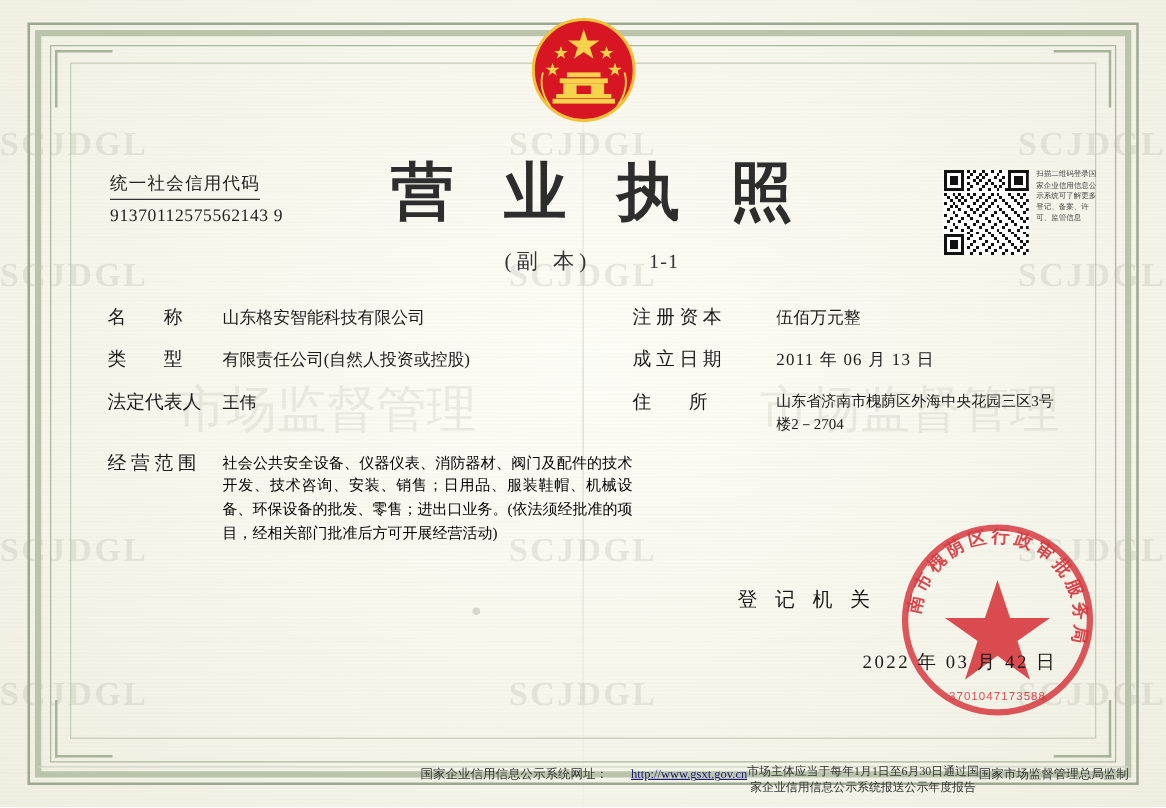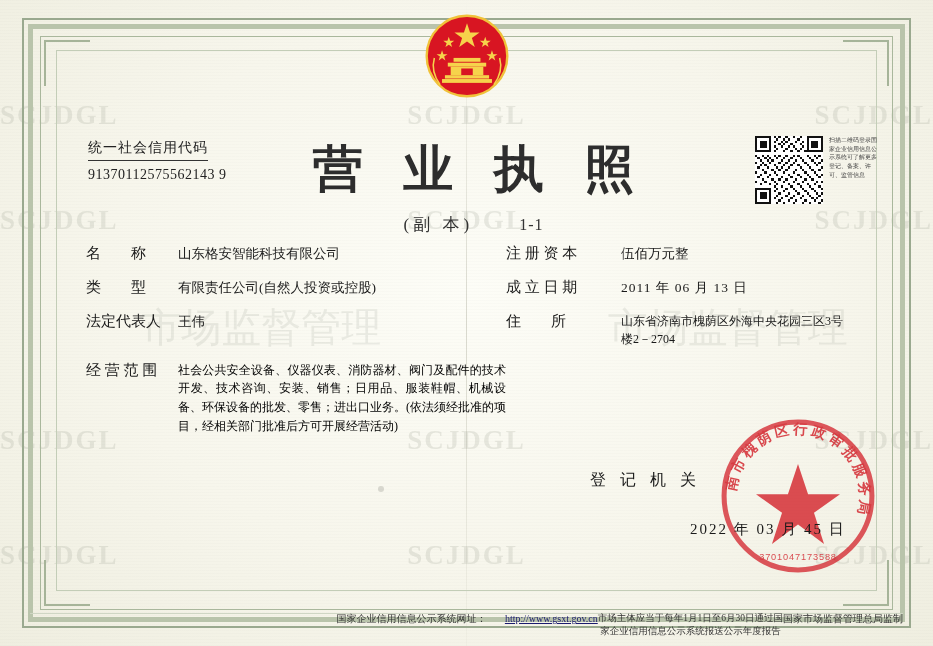--- a/index.html
+++ b/index.html
@@ -116,21 +116,21 @@
     transform: translateX(-50%);
     top: 8px;
     width: 96px;
     height: 96px;
   }
 
   
   .title-block {
     position: absolute;
     left: 0; right: 0;
-    top: 136px;
+    top: 120px;
     text-align: center;
     padding-left: 14px;
   }
   .title {
     font-family: "Liberation Serif", serif;
     font-size: 50px;
     font-weight: bold;
     letter-spacing: 14px;
     color: #2d2d2d;
     text-indent: 14px;
@@ -679,21 +679,21 @@
       </text>
       <text x="100" y="176" text-anchor="middle" font-family="'Liberation Sans', sans-serif" font-size="11" fill="#d0111b" opacity="0.9" letter-spacing="1">3701047173588</text>
     </svg>
   </div>
 
   <div class="issue-date">
     <span>2022</span>
     <span>年</span>
     <span>03</span>
     <span>月</span>
-    <span>45</span>
+    <span>42</span>
     <span>日</span>
   </div>
 
   <div class="footer-divider"></div>
   <div class="footer">
     <div class="footer-left">
       <span>国家企业信用信息公示系统网址：</span>
       <a href="#">http://www.gsxt.gov.cn</a>
     </div>
     <div class="footer-mid">

